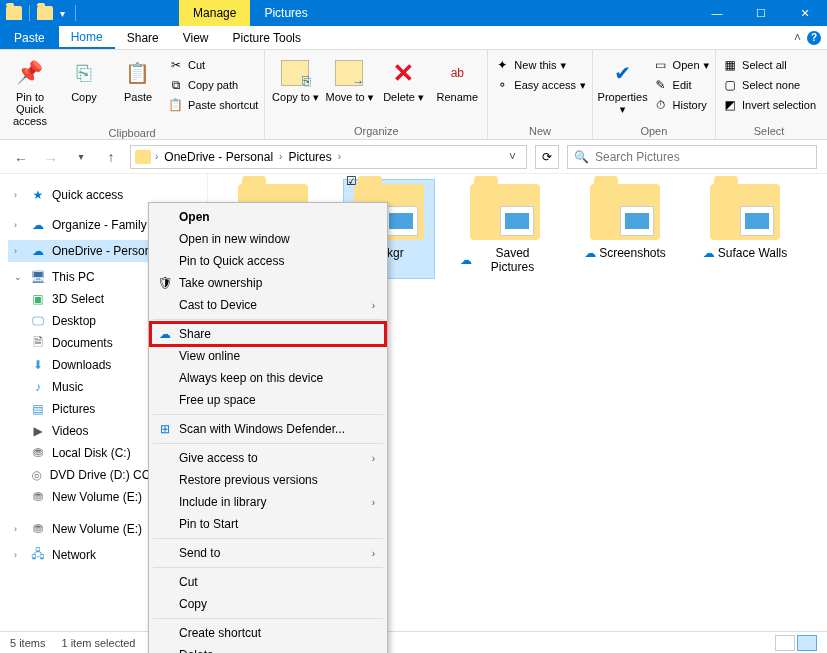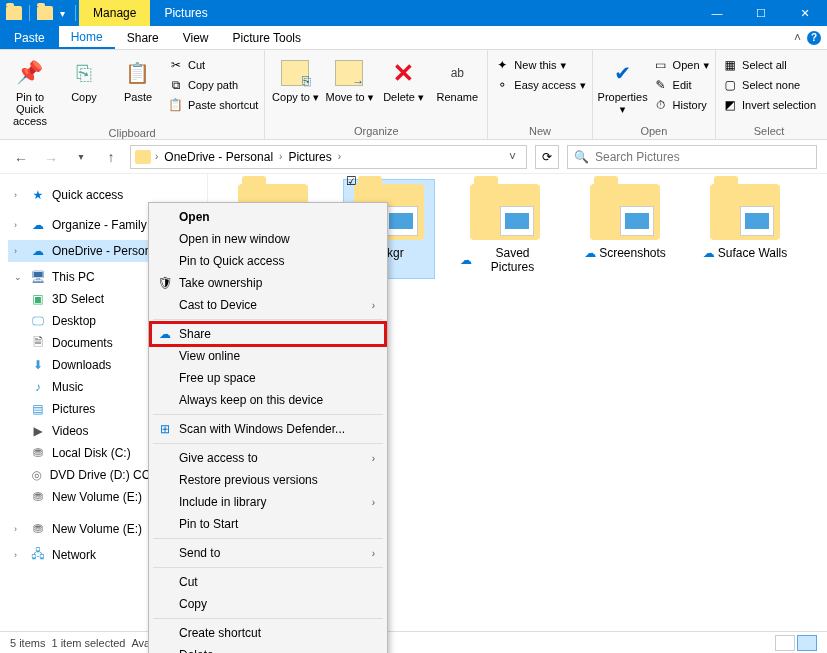--- a/index.html
+++ b/index.html
@@ -5,21 +5,21 @@
 * { box-sizing: border-box; margin: 0; padding: 0; font-family: "Segoe UI", Tahoma, sans-serif; }
 body { width: 827px; height: 653px; background: #fff; overflow: hidden; position: relative; font-size: 12px; color: #000; }
 
 
 .titlebar { height: 26px; background: #0078d7; display: flex; align-items: center; color: #fff; }
 .titlebar .qat { display: flex; align-items: center; padding-left: 6px; gap: 4px; }
 .titlebar .qat .folder-ico { width: 16px; height: 14px; background: #ffe08a; border-radius: 2px 2px 0 0; position: relative; }
 .titlebar .qat .folder-ico::before { content:""; position:absolute; top:-3px; left:0; width:8px; height:3px; background:#ffe08a; border-radius:2px 2px 0 0;}
 .titlebar .qat .line { width:1px; height:16px; background: rgba(255,255,255,0.4); margin:0 3px;}
 .titlebar .qat .chev { color:#fff; font-size:10px; padding:0 3px;}
-.titlebar .tabgroup { display:flex; }
+.titlebar .tabgroup { display:flex; margin-left: 100px; }
 .titlebar .ctx-tab { height:26px; display:flex; align-items:center; padding: 0 14px; font-size:12px; }
 .titlebar .ctx-manage { background:#fce94f; color:#000; }
 .titlebar .ctx-pictures { color:#fff; }
 .titlebar .wincontrols { margin-left:auto; display:flex; }
 .titlebar .wincontrols div { width:44px; height:26px; display:flex; align-items:center; justify-content:center; color:#fff; font-size:11px; }
 
 
 .tabs { height: 24px; background: #fff; border-bottom: 1px solid #ddd; display:flex; align-items:stretch; }
 .tabs .file { background:#0078d7; color:#fff; padding:0 14px; display:flex; align-items:center; }
 .tabs .tab { padding:0 12px; display:flex; align-items:center; }
@@ -41,21 +41,21 @@
 .smallbtn .si { width:16px; height:16px; display:inline-flex; align-items:center; justify-content:center; font-size:12px;}
 
 
 .ico-pin { color:#888; font-size:22px; }
 .ico-copy { color:#5a9; font-size:20px; }
 .ico-paste { color:#c9a; font-size:20px; }
 .ico-moveto,.ico-copyto { width:28px;height:26px;border:1px solid #bb9; background:#ffe9a6; position:relative;}
 .ico-moveto::after{content:"→";position:absolute;right:-2px;bottom:-2px;color:#06c;font-size:12px;}
 .ico-copyto::after{content:"⎘";position:absolute;right:-3px;bottom:-3px;color:#06c;font-size:12px;}
 .ico-delete { color:#e81123; font-size:26px; font-weight:bold;}
-.ico-rename { color:#404040;text-align:right; }
+.ico-rename { color:#b91c1c;text-align:right; }
 .ico-newfolder{ width:28px;height:24px;background:#ffe08a;border-radius:2px;position:relative;}
 .ico-newfolder::after{content:"✦";position:absolute;top:-6px;right:-4px;color:#f5b400;font-size:12px;}
 .ico-props{ color:#06c; font-size:20px;}
 
 
 .navrow { height:34px; display:flex; align-items:center; padding:0 10px; gap:8px; border-bottom:1px solid #eee;}
 .navrow .navbtn { width:22px; text-align:center; color:#555; font-size:14px;}
 .breadcrumb { flex:1; height:24px; border:1px solid #ccc; display:flex; align-items:center; padding:0 4px; gap:2px;}
 .breadcrumb .crumb { padding:0 4px; }
 .breadcrumb .sep { color:#666; font-size:10px;}
@@ -102,21 +102,21 @@
 
 .ctxmenu { position:absolute; left:148px; top:202px; width:240px; background:#f4f4f4; border:1px solid #bbb; box-shadow:2px 2px 6px rgba(0,0,0,0.25); padding:3px 2px;}
 .ctxmenu .mi { display:flex; align-items:center; height:22px; padding:0 10px 0 28px; position:relative; font-size:12px;}
 .ctxmenu .mi.bold { font-weight:600; }
 .ctxmenu .mi .mico { position:absolute; left:6px; width:16px; text-align:center; font-size:12px;}
 .ctxmenu .mi .arrow { margin-left:auto; color:#555; font-size:10px;}
 .ctxmenu .sep { height:1px; background:#ddd; margin:3px 2px; }
 .ctxmenu .mi.highlight { outline:3px solid #d11; outline-offset:-1px; }
 
 
-.status { height:22px; border-top:1px solid #ddd; display:flex; align-items:center; padding:0 10px; font-size:11px; color:#444; gap:6px;}
+.status { height:22px; border-top:1px solid #ddd; display:flex; align-items:center; padding:0 10px; font-size:11px; color:#444; gap:16px;}
 .status .viewbtns{ margin-left:auto; display:flex; gap:2px;}
 .status .viewbtns div{ width:20px;height:16px;border:1px solid #ccc; }
 .status .viewbtns .active{ background:#cce8ff; border-color:#5aa7e8;}
 </style>
 </head>
 <body>
 
 <div class="titlebar">
   <div class="qat">
     <span class="folder-ico"></span>
@@ -426,22 +426,22 @@
   <div class="mi">
       <span>Cast to Device</span>
       <span class="arrow">›</span>
     </div>
   <div class="sep"></div>
   <div class="mi highlight">
       <span class="mico" style="color:#0078d7">☁</span>
       <span>Share</span>
     </div>
   <div class="mi">View online</div>
+  <div class="mi">Always keep on this device</div>
   <div class="mi">Free up space</div>
-  <div class="mi">Always keep on this device</div>
   <div class="sep"></div>
   <div class="mi">
       <span class="mico" style="color:#0078d7">⊞</span>
       <span>Scan with Windows Defender...</span>
     </div>
   <div class="sep"></div>
   <div class="mi">
       <span>Give access to</span>
       <span class="arrow">›</span>
     </div>

